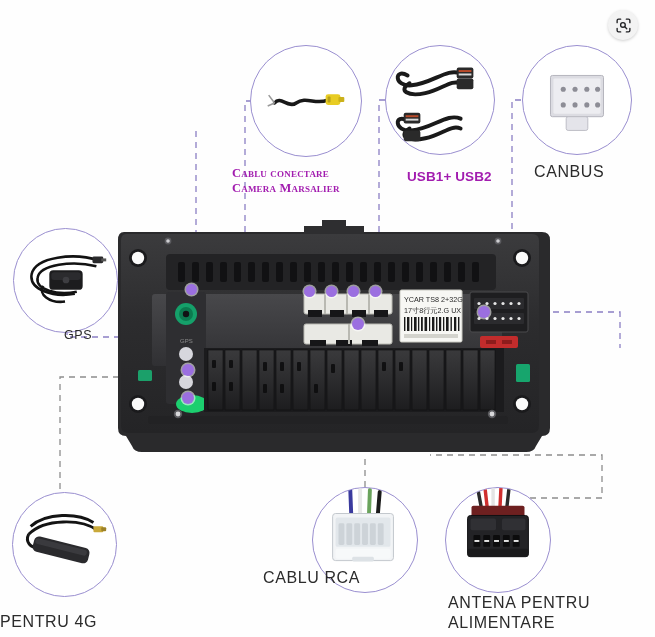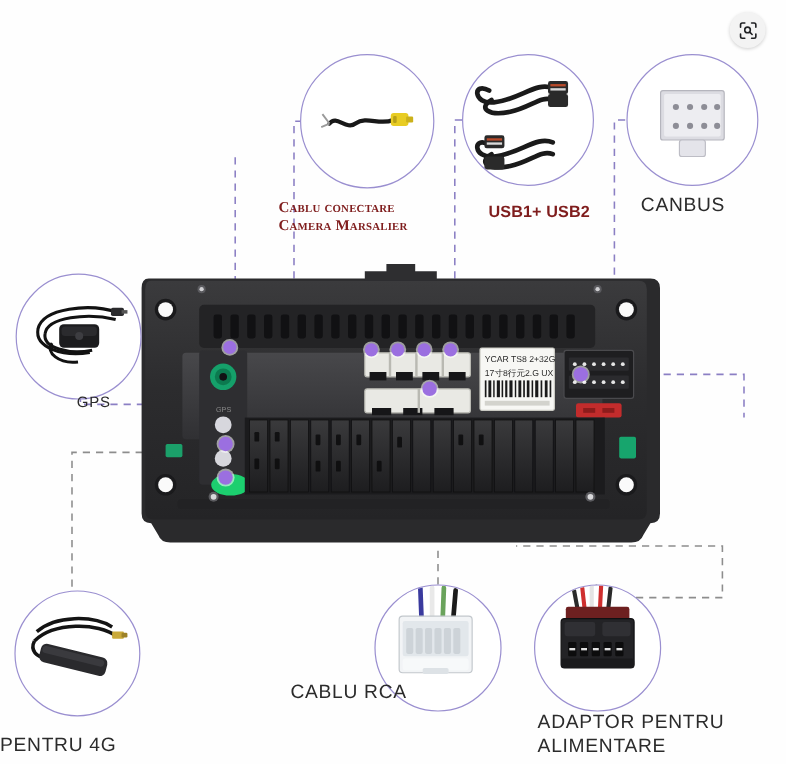--- a/index.html
+++ b/index.html
@@ -47,21 +47,21 @@
     background: #ffffff;
     z-index: 20;
     overflow: hidden;
   }
   .bubble .art { position:absolute; left:0; top:0; width:100%; height:100%; }
 
   
   .lbl {
     position: absolute;
     z-index: 30;
-    color: #7f1d1d;
+    color: #a21caf;
     white-space: pre;
     line-height: 1.22;
   }
   .lbl.serif {
     font-family: "Liberation Serif", serif;
     font-size: 12.5px;
     letter-spacing: .2px;
     font-variant: small-caps;
     font-weight: 600;
   }
@@ -460,18 +460,18 @@
 Camera Marsalier</div>
 
   <div class="lbl sans-bold" style="left:407px; top:169px;">USB1+ USB2</div>
 
   <div class="lbl sans-thin" style="left:534px; top:162px;">CANBUS</div>
 
   <div class="lbl sans-thin" style="left:64px; top:328px; font-size:12.5px;">GPS</div>
 
   <div class="lbl sans-thin" style="left:0px; top:612px;">PENTRU 4G</div>
 
-  <div class="lbl sans-thin" style="left:242px; top:568px;">CABLU RCA</div>
-
-  <div class="lbl sans-thin" style="left:448px; top:593px;">ADAPTOR PENTRU
+  <div class="lbl sans-thin" style="left:263px; top:568px;">CABLU RCA</div>
+
+  <div class="lbl sans-thin" style="left:448px; top:593px;">ANTENA PENTRU
 ALIMENTARE</div>
 
 </div>
 
 </body></html>

